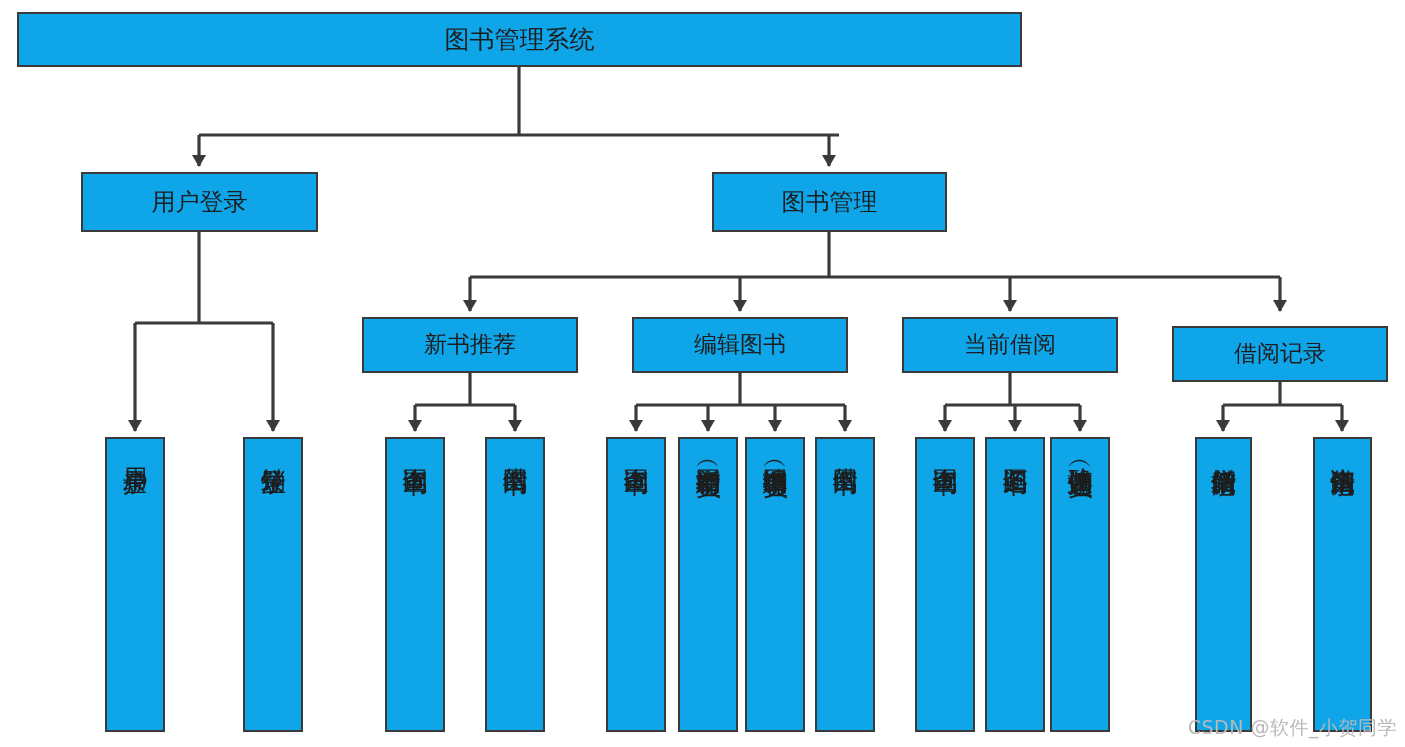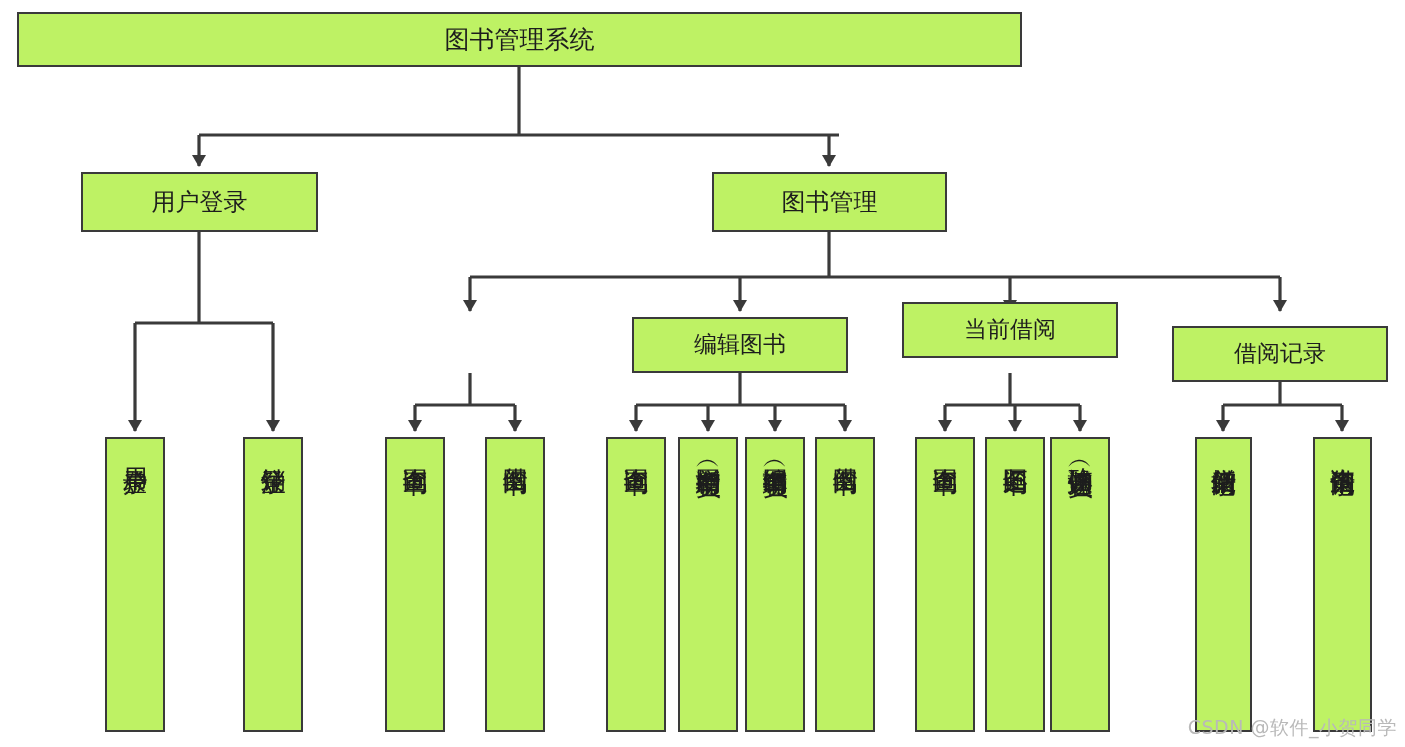--- a/index.html
+++ b/index.html
@@ -22,21 +22,21 @@
     left: 0;
     top: 0;
     width: 1405px;
     height: 747px;
     pointer-events: none;
   }
   .node {
     position: absolute;
     box-sizing: border-box;
     border: 2.5px solid #3a3a3a;
-    background: #bef264;
+    background: #0ea5e9;
     display: flex;
     align-items: center;
     justify-content: center;
     color: #1d1d1d;
   }
   .node .lbl {
     display: block;
     text-align: center;
     line-height: 1.18;
     white-space: nowrap;
@@ -134,24 +134,27 @@
     <span class="lbl">图书管理系统</span>
   </div>
 
   <div class="node lvl2" style="left:81px;top:172px;width:237px;height:60px;">
     <span class="lbl">用户登录</span>
   </div>
   <div class="node lvl2" style="left:712px;top:172px;width:235px;height:60px;">
     <span class="lbl">图书管理</span>
   </div>
 
+  <div class="node lvl3" style="left:362px;top:317px;width:216px;height:56px;">
+    <span class="lbl">新书推荐</span>
+  </div>
   <div class="node lvl3" style="left:632px;top:317px;width:216px;height:56px;">
     <span class="lbl">编辑图书</span>
   </div>
-  <div class="node lvl3" style="left:902px;top:302px;width:216px;height:56px;">
+  <div class="node lvl3" style="left:902px;top:317px;width:216px;height:56px;">
     <span class="lbl">当前借阅</span>
   </div>
   <div class="node lvl3" style="left:1172px;top:326px;width:216px;height:56px;">
     <span class="lbl">借阅记录</span>
   </div>
 
   <div class="node v" style="left:105px;top:437px;width:60px;height:295px;">
     <span class="lbl">用户登录</span>
   </div>
   <div class="node v" style="left:243px;top:437px;width:60px;height:295px;">

